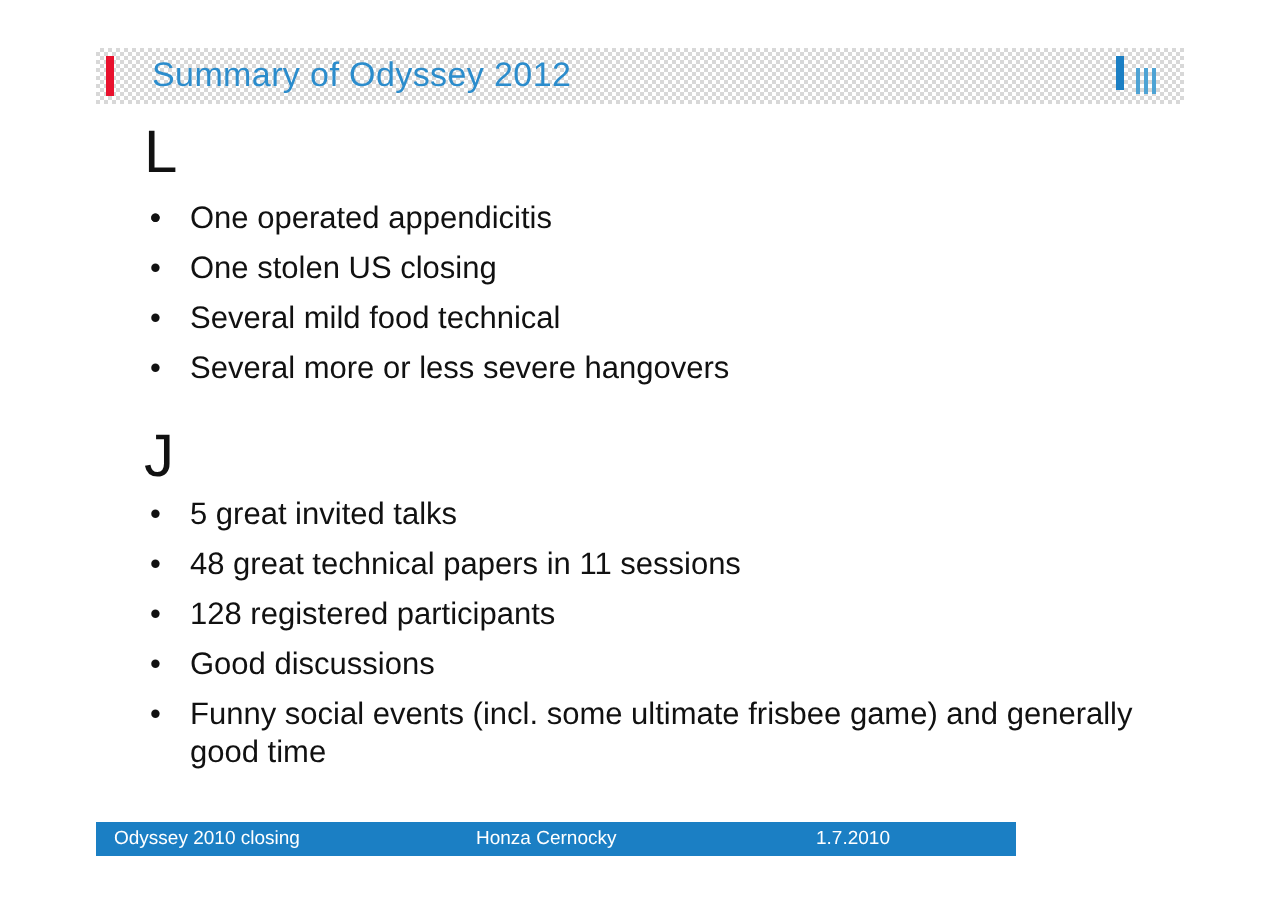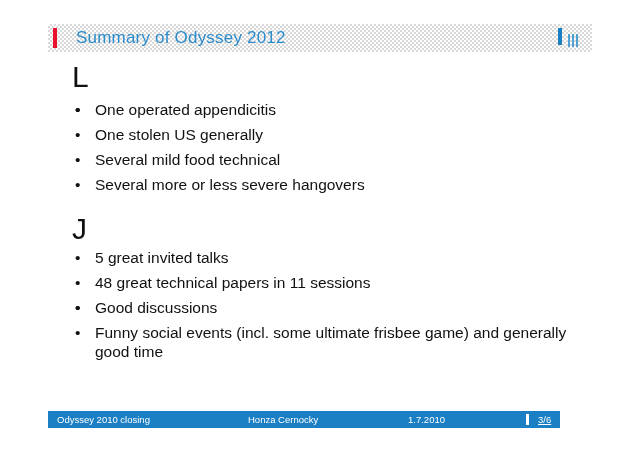--- a/index.html
+++ b/index.html
@@ -132,35 +132,35 @@
     color: #111111;
   }
 
   #section-two { margin-top: 18px; }
 
   
   #footer {
     position: absolute;
     left: 48px;
     top: 411px;
-    width: 512px;
+    width: 460px;
     height: 17px;
     background: #1b7fc4;
     color: #ffffff;
     font-size: 9.5px;
   }
   #footer span {
     position: absolute;
     top: 0;
     height: 17px;
     line-height: 17px;
     white-space: nowrap;
   }
   #footer-left   { left: 9px; }
-  #footer-center { left: 200px; }
+  #footer-center { left: 190px; }
   #footer-date   { left: 360px; }
   #footer-sep {
     position: absolute;
     left: 478px;
     top: 3px;
     width: 3px;
     height: 11px;
     background: #ffffff;
   }
   #footer-page   { left: 490px; text-decoration: underline; }
@@ -191,21 +191,21 @@
       <ul class="bullets">
         <li>
           <span class="dot">•</span>
         </li>
         <li>
           <span class="dot">•</span>
           <span>One operated appendicitis</span>
         </li>
         <li>
           <span class="dot">•</span>
-          <span>One stolen US generally</span>
+          <span>One stolen US closing</span>
         </li>
         <li>
           <span class="dot">•</span>
           <span>Several mild food technical</span>
         </li>
         <li>
           <span class="dot">•</span>
           <span>Several more or less severe hangovers</span>
         </li>
       </ul>
@@ -217,20 +217,21 @@
         <li>
           <span class="dot">•</span>
           <span>5 great invited talks</span>
         </li>
         <li>
           <span class="dot">•</span>
           <span>48 great technical papers in 11 sessions</span>
         </li>
         <li>
           <span class="dot">•</span>
+          <span>128 registered participants</span>
         </li>
         <li>
           <span class="dot">•</span>
           <span>Good discussions</span>
         </li>
         <li>
           <span class="dot">•</span>
           <span>Funny social events (incl. some ultimate frisbee game) and generally good time</span>
         </li>
       </ul>

